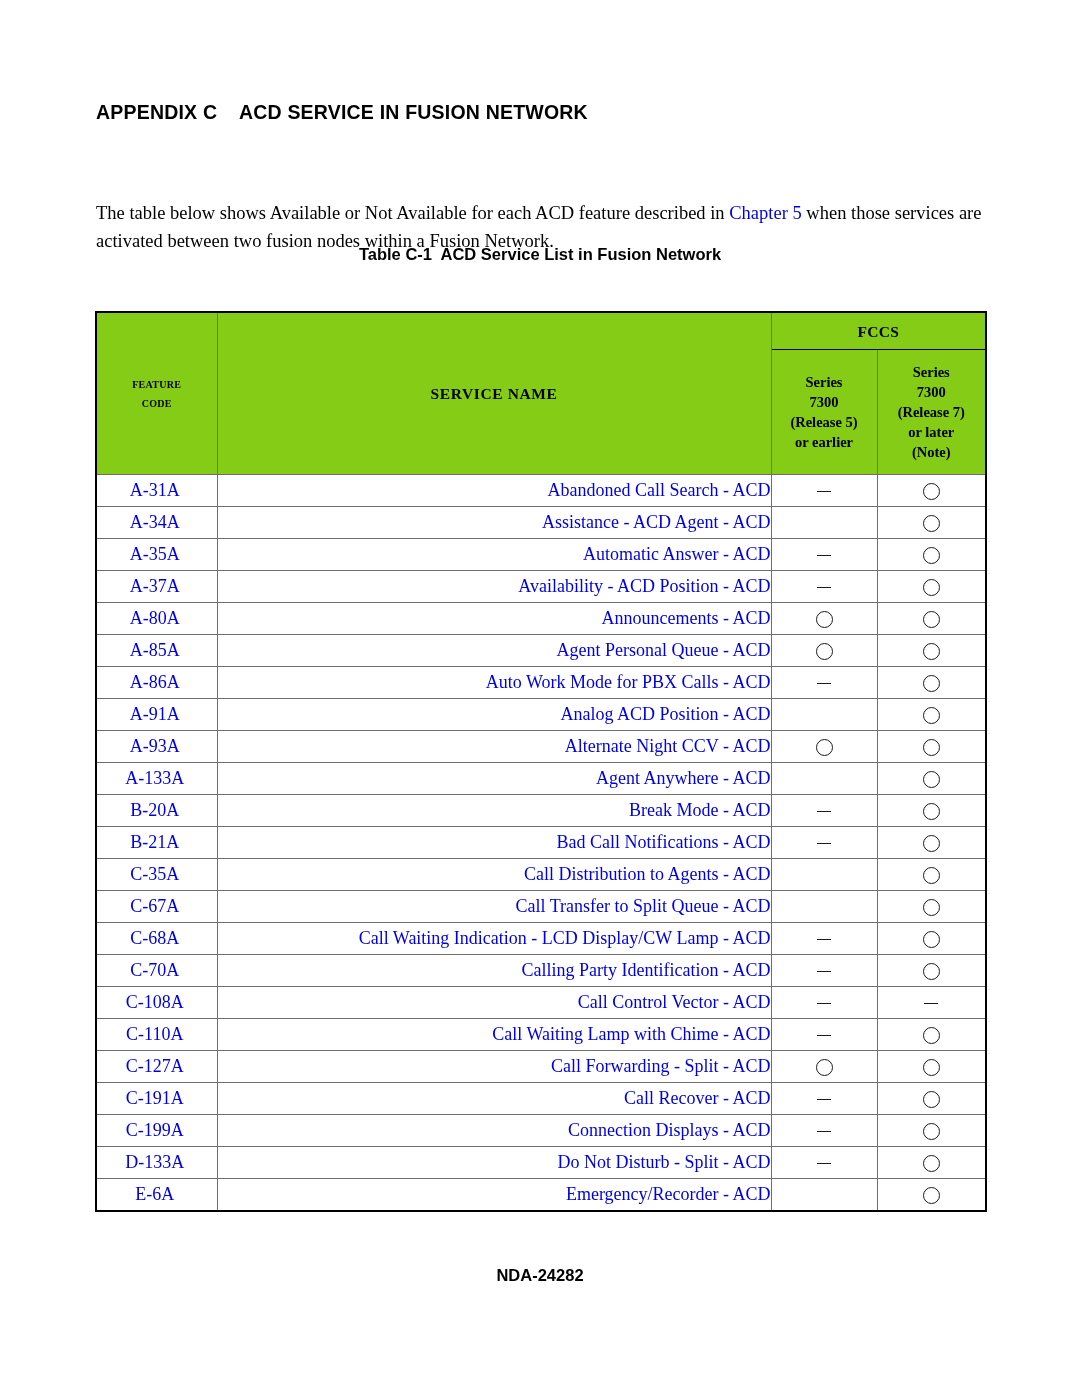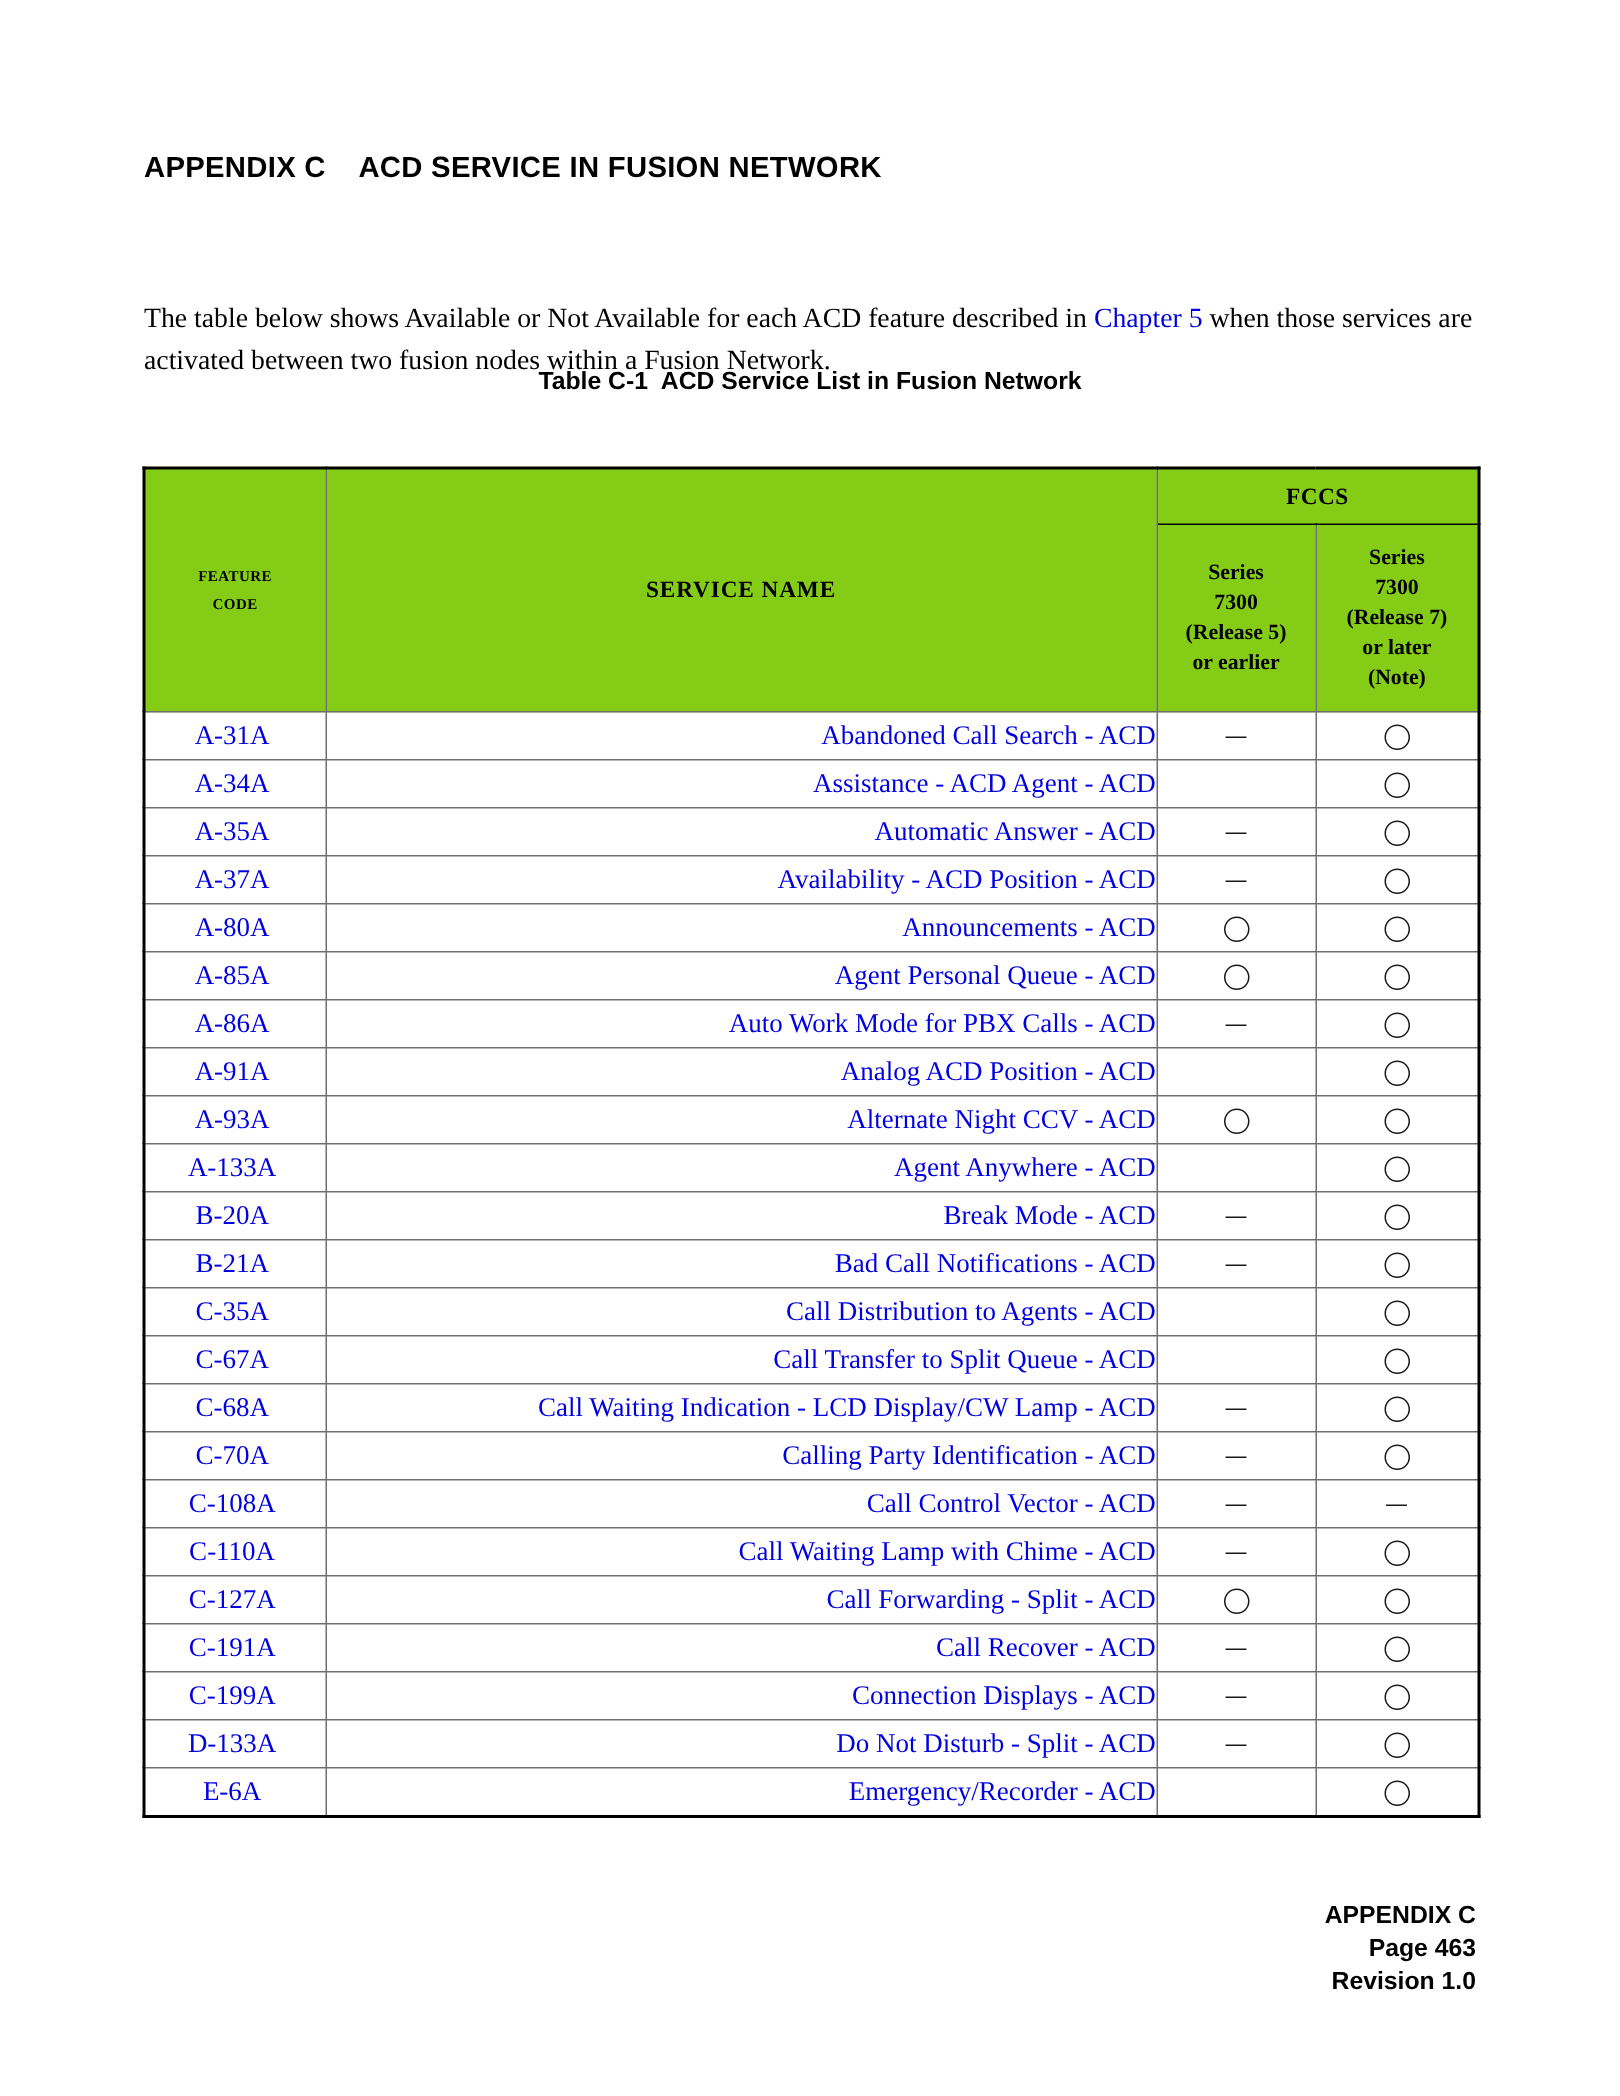--- a/index.html
+++ b/index.html
@@ -393,20 +393,16 @@
             <td class="code">E-6A</td>
             <td class="name">Emergency/Recorder - ACD</td>
             <td class="mark"><span class="glyph-blank"></span></td>
             <td class="mark"><span class="glyph-circle"></span></td>
           </tr>
         </tbody>
     </table>
   </div>
 
 
-
-  <div class="footer-right">
-    <div>APPENDIX C</div>
-    <div>Page 463</div>
-    <div>Revision 1.0</div>
-  </div>
+  <div class="footer-doc">NDA-24282</div>
+
 
 </div>
 
 </body></html>

